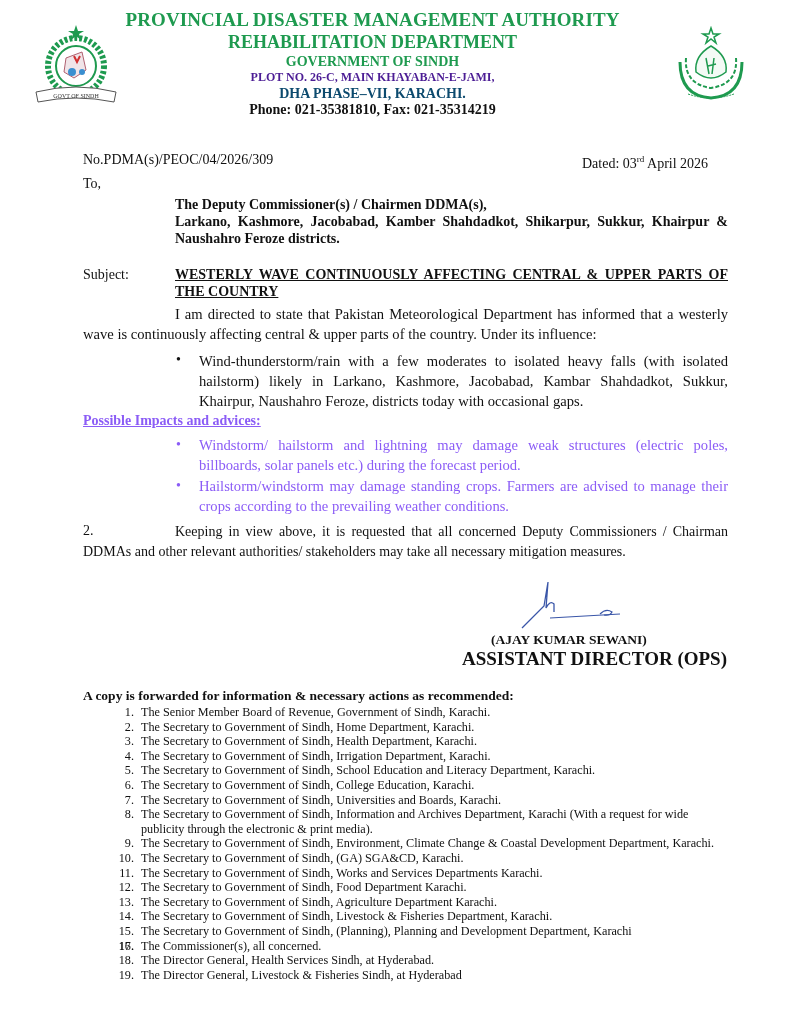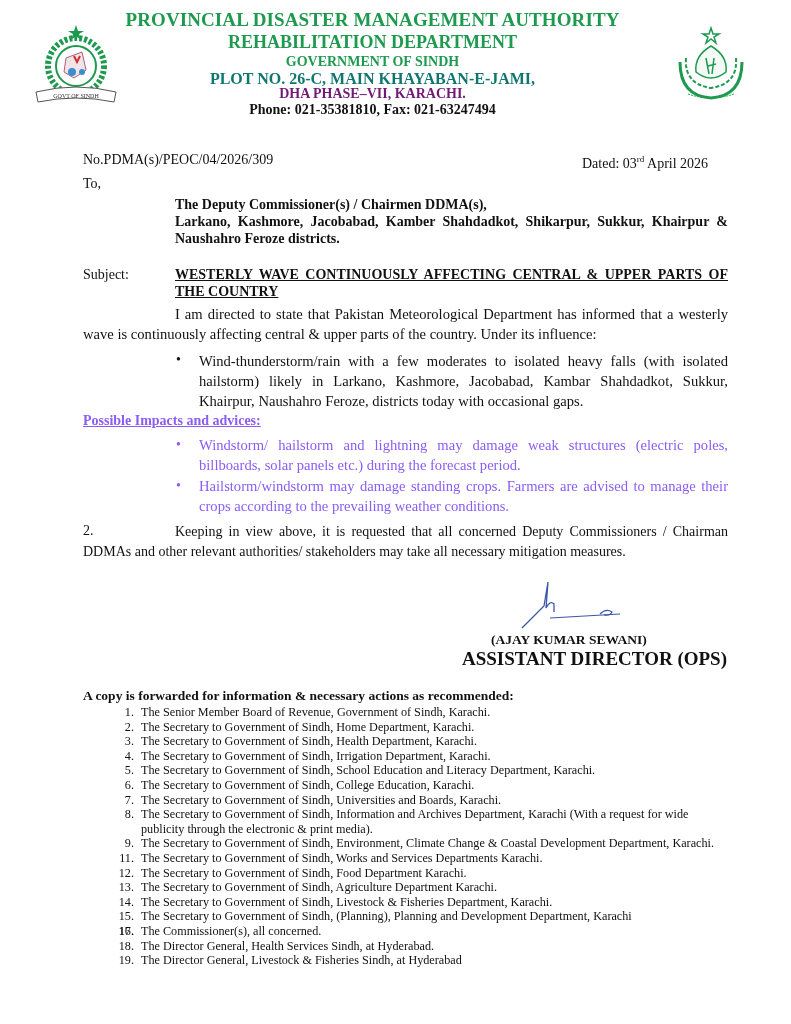--- a/index.html
+++ b/index.html
@@ -4,22 +4,22 @@
 <style>
   * { margin:0; padding:0; box-sizing:border-box; }
   body { width:791px; height:1024px; background:#fff; overflow:hidden; position:relative;
          font-family:"Liberation Serif", serif; color:#111; }
   .abs { position:absolute; }
   .hdr { position:absolute; left:0; width:745px; text-align:center; font-weight:bold; }
   .green { color:#1e9a4f; }
   .h1 { top:9px; font-size:19px; letter-spacing:0.1px; }
   .h2 { top:32px; font-size:18px; }
   .h3 { top:54px; font-size:14px; }
-  .h4 { top:70px; font-size:16px; color:#0f766e; }
-  .h5 { top:86px; font-size:14px; color:#701a75; }
+  .h4 { top:70px; font-size:12px; color:#4c1d95; }
+  .h5 { top:86px; font-size:14px; color:#0c4a6e; }
   .h6 { top:102px; font-size:14px; color:#111; }
   .logo { position:absolute; }
   .t { font-size:14px; line-height:17px; }
   .just { text-align:justify; text-align-last:auto; }
   .red { color:#8b5cf6; }
   .bullet { position:absolute; font-size:14px; }
   .cc-list { position:absolute; left:112px; top:705px; font-size:12.2px; line-height:14.6px; }
   .cc-item { position:relative; padding-left:29px; width:618px; }
   .cc-num { position:absolute; left:0; width:22px; text-align:right; }
 </style>
@@ -48,21 +48,21 @@
     <path d="M34 32 L37 48 M42 32 L40 48 M36 40 L44 38" stroke="#1e9a4f" stroke-width="1.5" fill="none"></path>
     <path d="M16 68 Q39 76 62 68" fill="none" stroke="#1e9a4f" stroke-width="1" stroke-dasharray="2 1"></path>
   </svg>
 </div>
 
 <div class="hdr green h1">PROVINCIAL DISASTER MANAGEMENT AUTHORITY</div>
 <div class="hdr green h2">REHABILITATION DEPARTMENT</div>
 <div class="hdr green h3">GOVERNMENT OF SINDH</div>
 <div class="hdr h4">PLOT NO. 26-C, MAIN KHAYABAN-E-JAMI,</div>
 <div class="hdr h5">DHA PHASE–VII, KARACHI.</div>
-<div class="hdr h6">Phone: 021-35381810, Fax: 021-63247494</div>
+<div class="hdr h6">Phone: 021-35381810, Fax: 021-35314219</div>
 
 <div class="abs t" style="left:83px;top:151px;">No.PDMA(s)/PEOC/04/2026/309</div>
 <div class="abs t" style="left:582px;top:151px;">
   <span>Dated: 03</span><sup style="font-size:9px;">rd</sup><span> April 2026</span>
 </div>
 <div class="abs t" style="left:83px;top:175px;">To,</div>
 
 <div class="abs t" style="left:175px;top:196px;font-weight:bold;">The Deputy Commissioner(s) / Chairmen DDMA(s),</div>
 <div class="abs t just" style="left:175px;top:213px;width:553px;font-weight:bold;">Larkano, Kashmore, Jacobabad, Kamber Shahdadkot, Shikarpur, Sukkur, Khairpur &amp; Naushahro Feroze districts.</div>
 
@@ -97,20 +97,21 @@
 <div class="cc-list" id="cc-list">
     <div class="cc-item"><span class="cc-num">1.</span><span>The Senior Member Board of Revenue, Government of Sindh, Karachi.</span></div>
     <div class="cc-item"><span class="cc-num">2.</span><span>The Secretary to Government of Sindh, Home Department, Karachi.</span></div>
     <div class="cc-item"><span class="cc-num">3.</span><span>The Secretary to Government of Sindh, Health Department, Karachi.</span></div>
     <div class="cc-item"><span class="cc-num">4.</span><span>The Secretary to Government of Sindh, Irrigation Department, Karachi.</span></div>
     <div class="cc-item"><span class="cc-num">5.</span><span>The Secretary to Government of Sindh, School Education and Literacy Department, Karachi.</span></div>
     <div class="cc-item"><span class="cc-num">6.</span><span>The Secretary to Government of Sindh, College Education, Karachi.</span></div>
     <div class="cc-item"><span class="cc-num">7.</span><span>The Secretary to Government of Sindh, Universities and Boards, Karachi.</span></div>
     <div class="cc-item"><span class="cc-num">8.</span><span>The Secretary to Government of Sindh, Information and Archives Department, Karachi (With a request for wide publicity through the electronic &amp; print media).</span></div>
     <div class="cc-item"><span class="cc-num">9.</span><span>The Secretary to Government of Sindh, Environment, Climate Change &amp; Coastal Development Department, Karachi.</span></div>
+    <div class="cc-item"><span class="cc-num">10.</span><span>The Secretary to Government of Sindh, (GA) SGA&amp;CD, Karachi.</span></div>
     <div class="cc-item"><span class="cc-num">11.</span><span>The Secretary to Government of Sindh, Works and Services Departments Karachi.</span></div>
     <div class="cc-item"><span class="cc-num">12.</span><span>The Secretary to Government of Sindh, Food Department Karachi.</span></div>
     <div class="cc-item"><span class="cc-num">13.</span><span>The Secretary to Government of Sindh, Agriculture Department Karachi.</span></div>
     <div class="cc-item"><span class="cc-num">14.</span><span>The Secretary to Government of Sindh, Livestock &amp; Fisheries Department, Karachi.</span></div>
     <div class="cc-item"><span class="cc-num">15.</span><span>The Secretary to Government of Sindh, (Planning), Planning and Development Department, Karachi</span></div>
     <div class="cc-item"><span class="cc-num">16.</span></div>
     <div class="cc-item"><span class="cc-num">17.</span><span>The Commissioner(s), all concerned.</span></div>
     <div class="cc-item"><span class="cc-num">18.</span><span>The Director General, Health Services Sindh, at Hyderabad.</span></div>
     <div class="cc-item"><span class="cc-num">19.</span><span>The Director General, Livestock &amp; Fisheries Sindh, at Hyderabad</span></div>
   </div>

